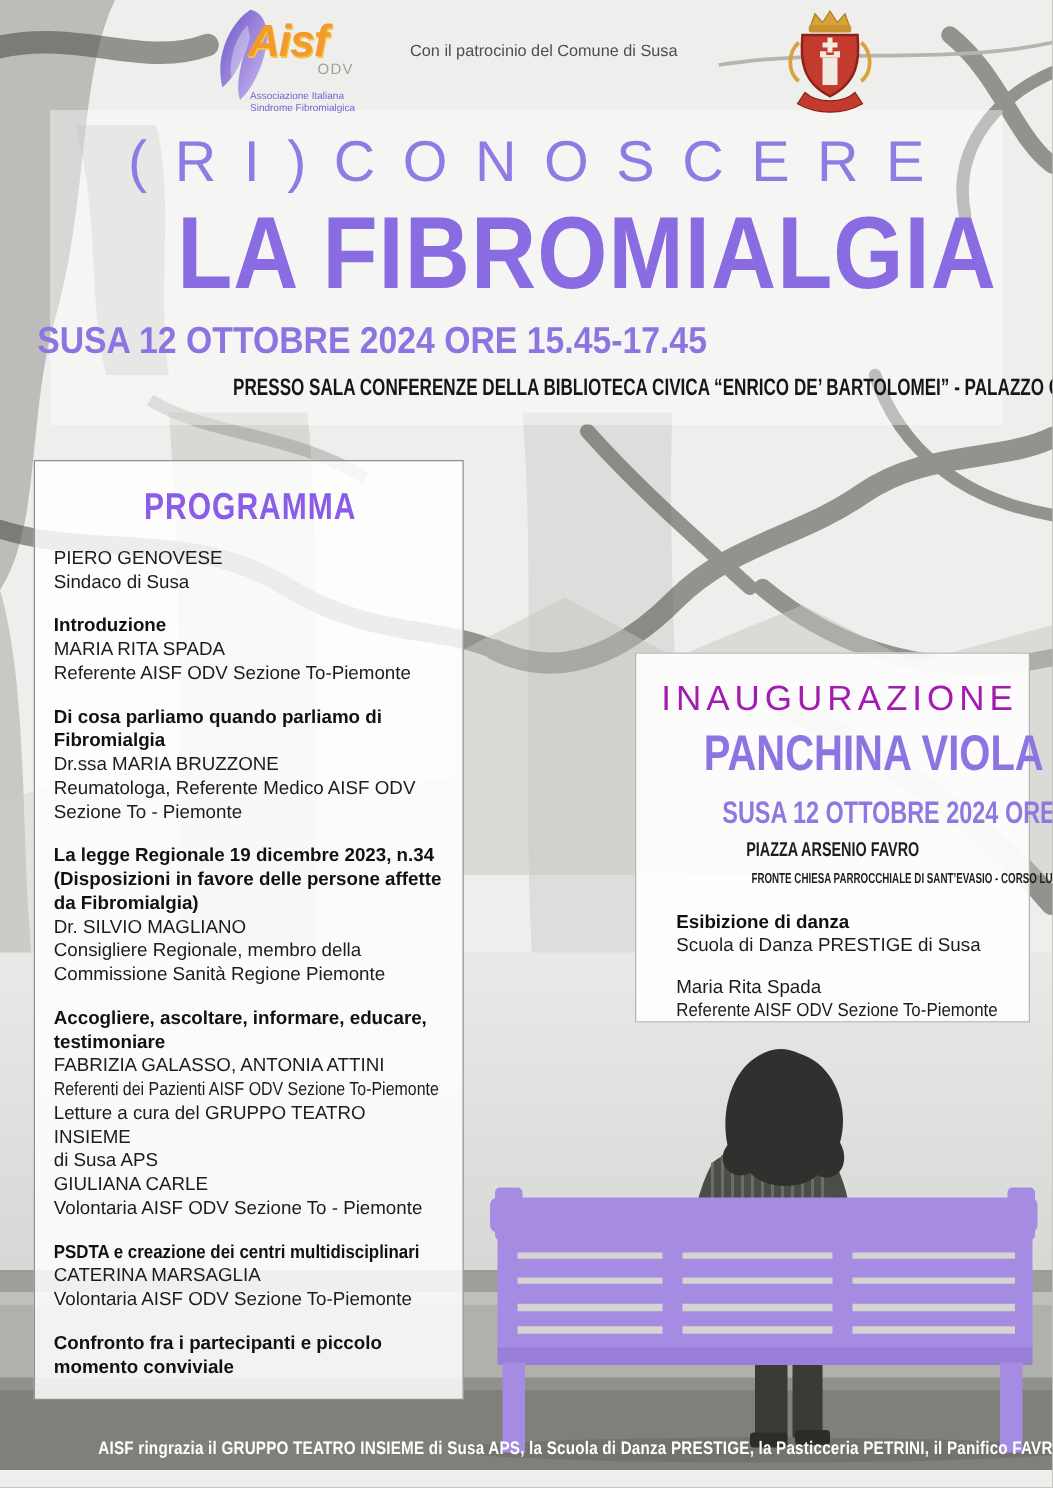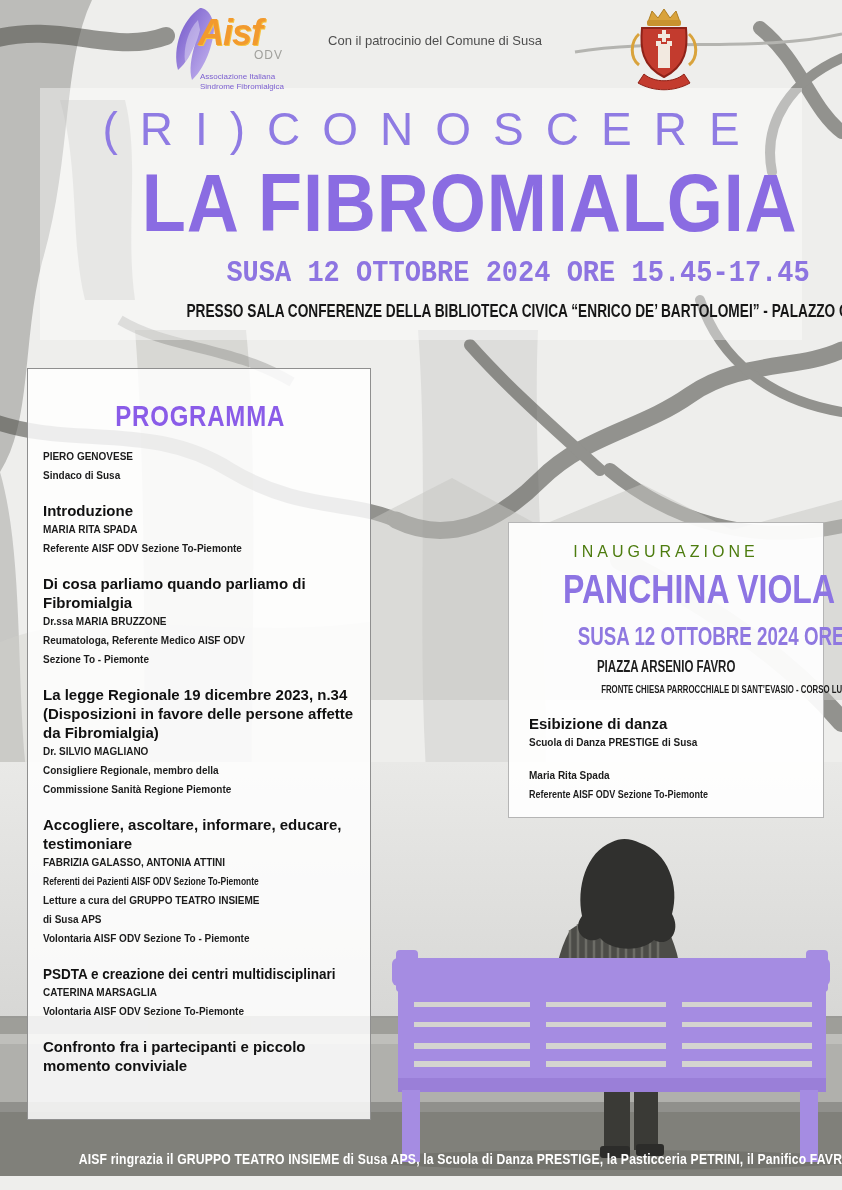--- a/index.html
+++ b/index.html
@@ -18,57 +18,57 @@
   .logo-sub{position:absolute;left:42px;top:68px;font-size:8px;line-height:10px;color:#7b5fd0;}
   .patronage{left:250px;top:33px;width:370px;text-align:center;font-size:13px;color:#4e4e4e;}
   .crest{left:616px;top:4px;width:96px;height:92px;}
 
   
   .title1{left:0;top:102px;width:100%;text-align:center;font-size:46px;color:#8f7be3;
     letter-spacing:22px;text-indent:22px;font-weight:400;}
   .title2{left:0;top:156px;width:100%;text-align:right;}
   .title2 span{display:inline-block;transform:scaleX(.88);transform-origin:center;
     font-size:82px;font-weight:bold;color:#8a6ce2;letter-spacing:1px;white-space:nowrap;}
-  .datetime1{left:0;top:256px;width:100%;text-align:right;font-family:Liberation Mono, monospace;}
+  .datetime1{left:0;top:256px;width:100%;text-align:left;}
   .datetime1 span{display:inline-block;transform:scaleX(.9);transform-origin:center;
     font-size:30px;font-weight:bold;color:#8d74e1;white-space:nowrap;}
   .venueline{left:0;top:300px;width:100%;text-align:center;}
   .venueline span{display:inline-block;transform:scaleX(.72);transform-origin:center;
     font-size:19px;font-weight:bold;color:#161616;white-space:nowrap;}
 
   
   .program-box{left:27px;top:368px;width:344px;height:752px;box-sizing:border-box;
-    background:rgba(255,255,255,.84);border:1px solid #8f8f8f;padding:30px 13px 0 15px;}
+    background:rgba(255,255,255,.84);border:1px solid #8f8f8f;padding:20px 13px 0 15px;}
   .program-heading{text-align:center;margin-bottom:14px;}
   .program-heading span{display:inline-block;transform:scaleX(.8);transform-origin:center;
     font-size:30px;font-weight:bold;color:#8a5ce8;letter-spacing:1px;white-space:nowrap;}
   .prog-item{margin-bottom:16px;}
   .p-title{font-weight:bold;font-size:15px;line-height:19px;color:#111;}
-  .p-line{font-size:10px;line-height:19px;color:#1c1c1c;font-weight:bold;}
+  .p-line{font-size:15px;line-height:19px;color:#1c1c1c;}
   .nowrap90{display:inline-block;transform:scaleX(.9);transform-origin:left center;white-space:nowrap;}
   .nowrap85{display:inline-block;transform:scaleX(.85);transform-origin:left center;white-space:nowrap;}
 
   
   .inaug-box{left:508px;top:522px;width:316px;height:296px;box-sizing:border-box;
     background:rgba(255,255,255,.92);border:1px solid #b5b5b5;padding:20px 20px 0;text-align:center;}
-  .inaug-kicker{font-size:16px;color:#4d7c0f;letter-spacing:4px;}
+  .inaug-kicker{font-size:28px;color:#a21caf;letter-spacing:4px;}
   .inaug-title{margin-top:6px;}
   .inaug-title span{display:inline-block;transform:scaleX(.8);transform-origin:center;
     font-size:40px;font-weight:bold;color:#8d74e3;white-space:nowrap;}
   .inaug-date{margin-top:10px;}
   .inaug-date span{display:inline-block;transform:scaleX(.75);transform-origin:center;
     font-size:25px;font-weight:bold;color:#8f78e0;white-space:nowrap;}
   .inaug-place{margin-top:7px;}
   .inaug-place span{display:inline-block;transform:scaleX(.72);transform-origin:center;
     font-size:16px;font-weight:bold;color:#1d1d1d;white-space:nowrap;}
   .inaug-detail{margin-top:3px;}
   .inaug-detail span{display:inline-block;transform:scaleX(.68);transform-origin:center;
     font-size:11.5px;font-weight:bold;color:#1d1d1d;white-space:nowrap;}
   .inaug-items{text-align:left;margin-top:17px;}
-  .inaug-items .prog-item{margin-bottom:14px;}
+  .inaug-items .prog-item{margin-bottom:14px;margin-left:12px;}
 
   
   .footer{left:0;top:1150px;width:842px;text-align:center;}
   .footer span{display:inline-block;transform:scaleX(.84);transform-origin:center;
     font-size:14.5px;font-weight:bold;color:#ffffff;white-space:nowrap;letter-spacing:.2px;}
 </style>
 </head>
 <body>
 
 <div class="poster">
@@ -230,20 +230,21 @@
       <div class="p-line">Consigliere Regionale, membro della</div>
       <div class="p-line">Commissione Sanità Regione Piemonte</div>
     </div>
 
     <div class="prog-item">
       <div class="p-title">Accogliere, ascoltare, informare, educare, testimoniare</div>
       <div class="p-line">FABRIZIA GALASSO, ANTONIA ATTINI</div>
       <div class="p-line"><span class="nowrap85">Referenti dei Pazienti AISF ODV Sezione To-Piemonte</span></div>
       <div class="p-line">Letture a cura del GRUPPO TEATRO INSIEME</div>
       <div class="p-line">di Susa APS</div>
+      <div class="p-line">GIULIANA CARLE</div>
       <div class="p-line">Volontaria AISF ODV Sezione To - Piemonte</div>
     </div>
 
     <div class="prog-item">
       <div class="p-title"><span class="nowrap90">PSDTA e creazione dei centri multidisciplinari</span></div>
       <div class="p-line">CATERINA MARSAGLIA</div>
       <div class="p-line">Volontaria AISF ODV Sezione To-Piemonte</div>
     </div>
 
     <div class="prog-item">

